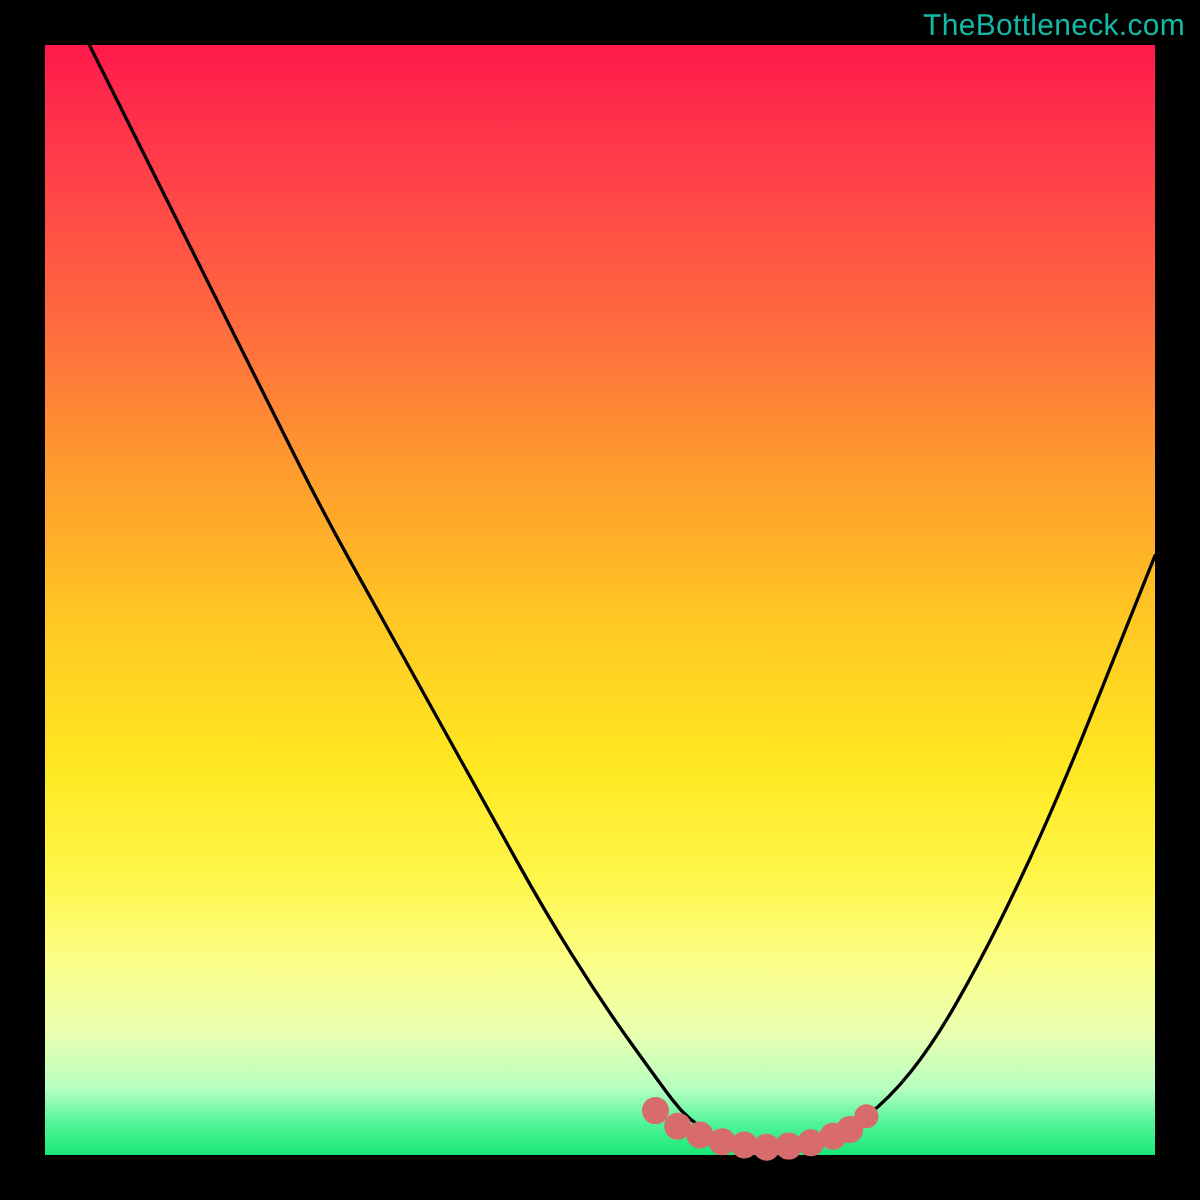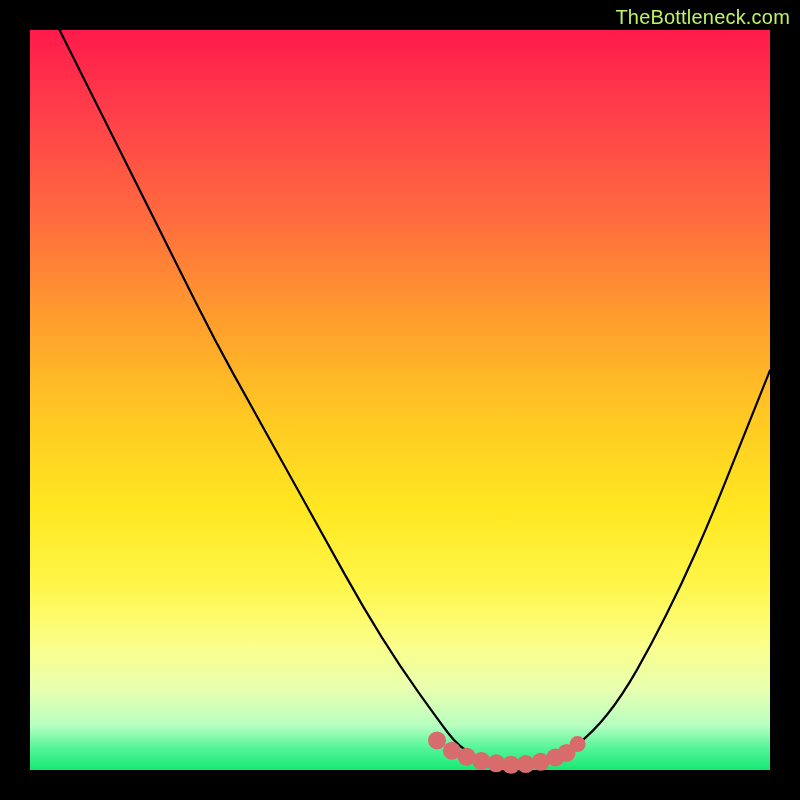--- a/index.html
+++ b/index.html
@@ -14,21 +14,21 @@
   .frame {
     position: relative;
     width: 800px;
     height: 800px;
     background: #000;
   }
   .watermark {
     position: absolute;
     top: 6px;
     right: 10px;
-    color: #bef264;
+    color: #14b8a6;
     font-size: 20px;
     font-weight: 500;
     letter-spacing: 0.2px;
     z-index: 10;
   }
   .plot-area {
     position: absolute;
     left: 30px;
     top: 30px;
     width: 740px;

